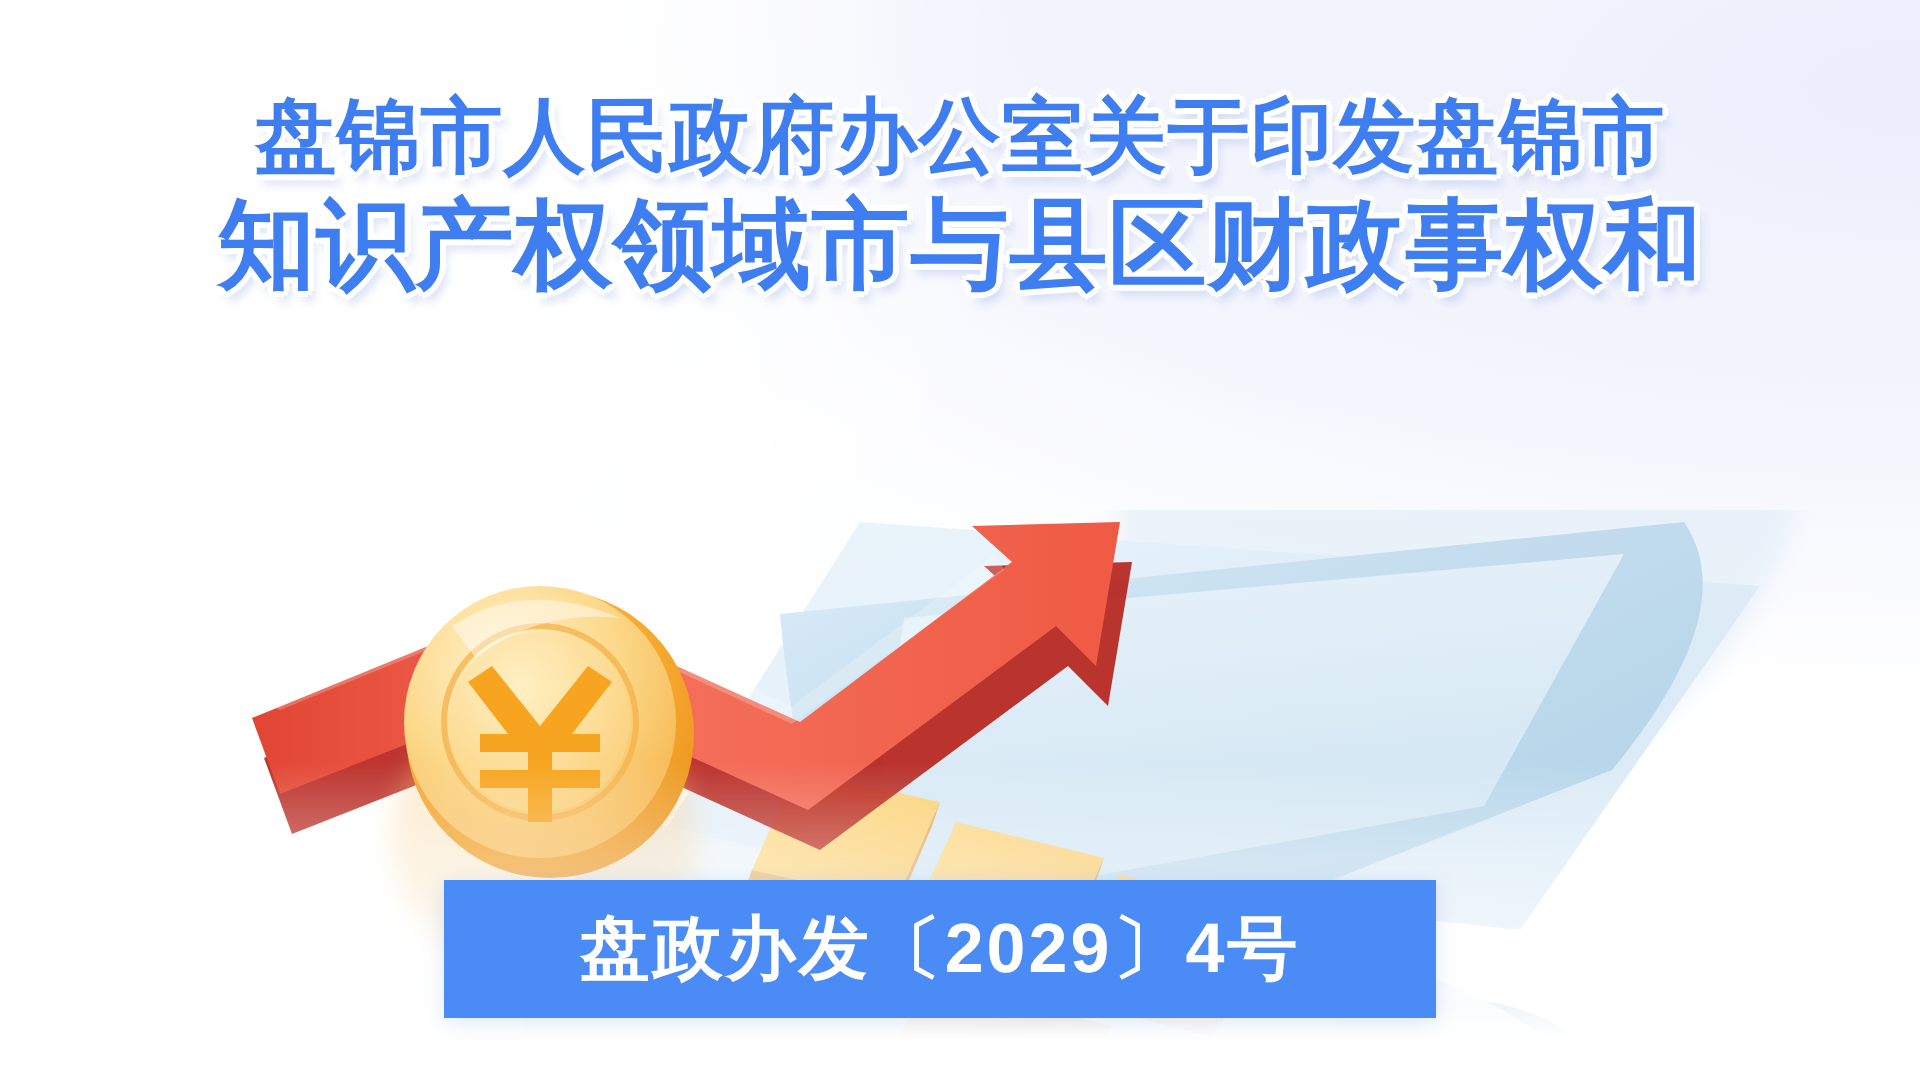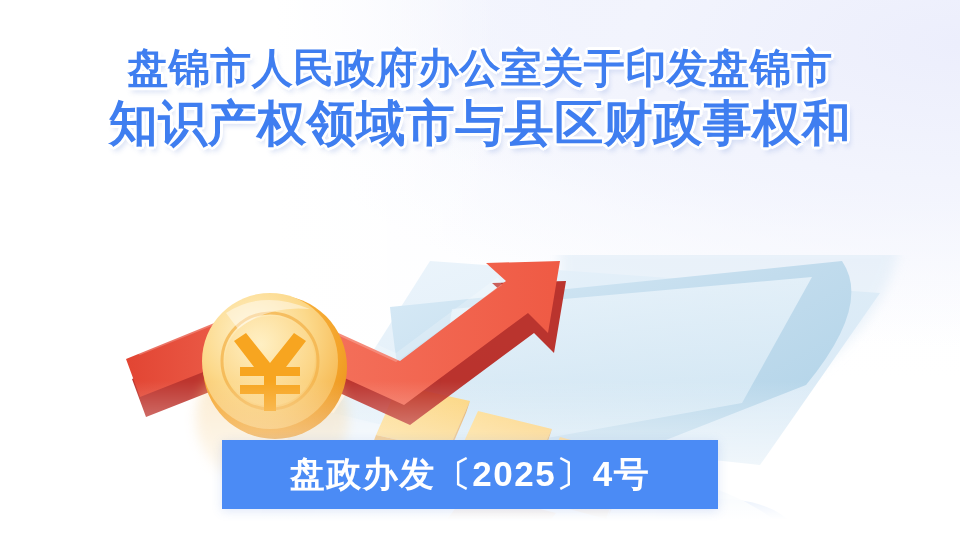--- a/index.html
+++ b/index.html
@@ -225,16 +225,16 @@
   </div>
 
   <div class="bg-bottom-fade"></div>
 
   <div class="title-block">
     <div class="t-line l1">盘锦市人民政府办公室关于印发盘锦市</div>
     <div class="t-line l2">知识产权领域市与县区财政事权和</div>
   </div>
 
   <div class="docnum-badge">
-    <span class="docnum-text">盘政办发〔2025〕4号</span>
+    <span class="docnum-text">盘政办发〔2029〕4号</span>
   </div>
 
 </div>
 
 </body></html>

